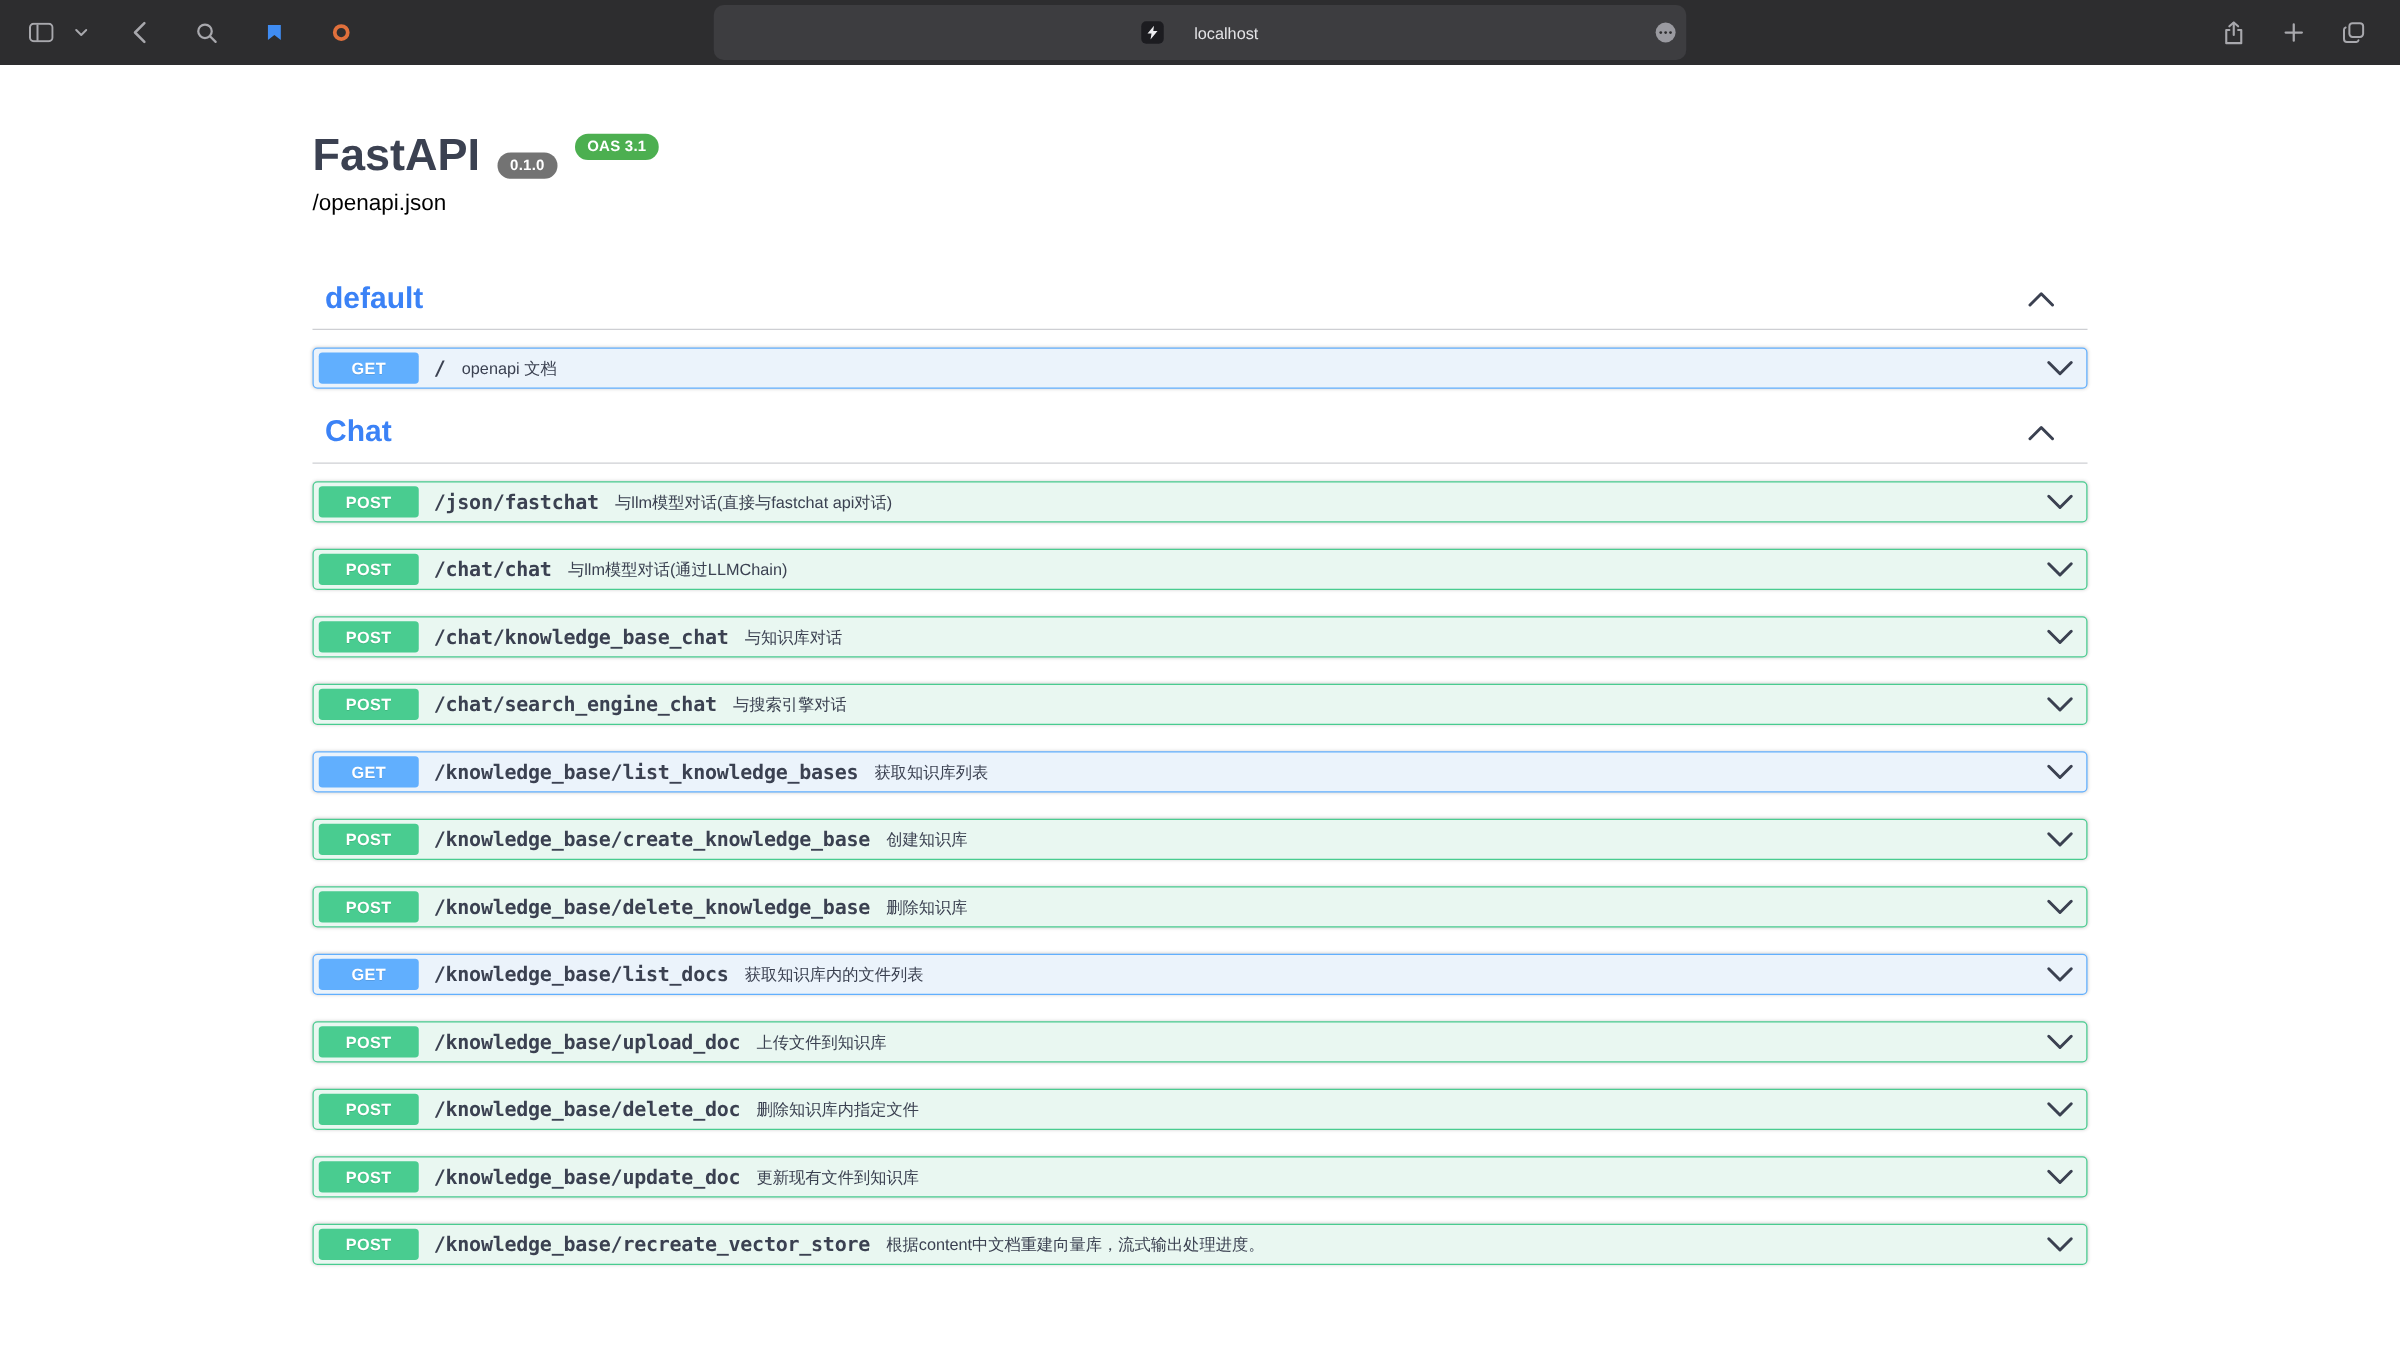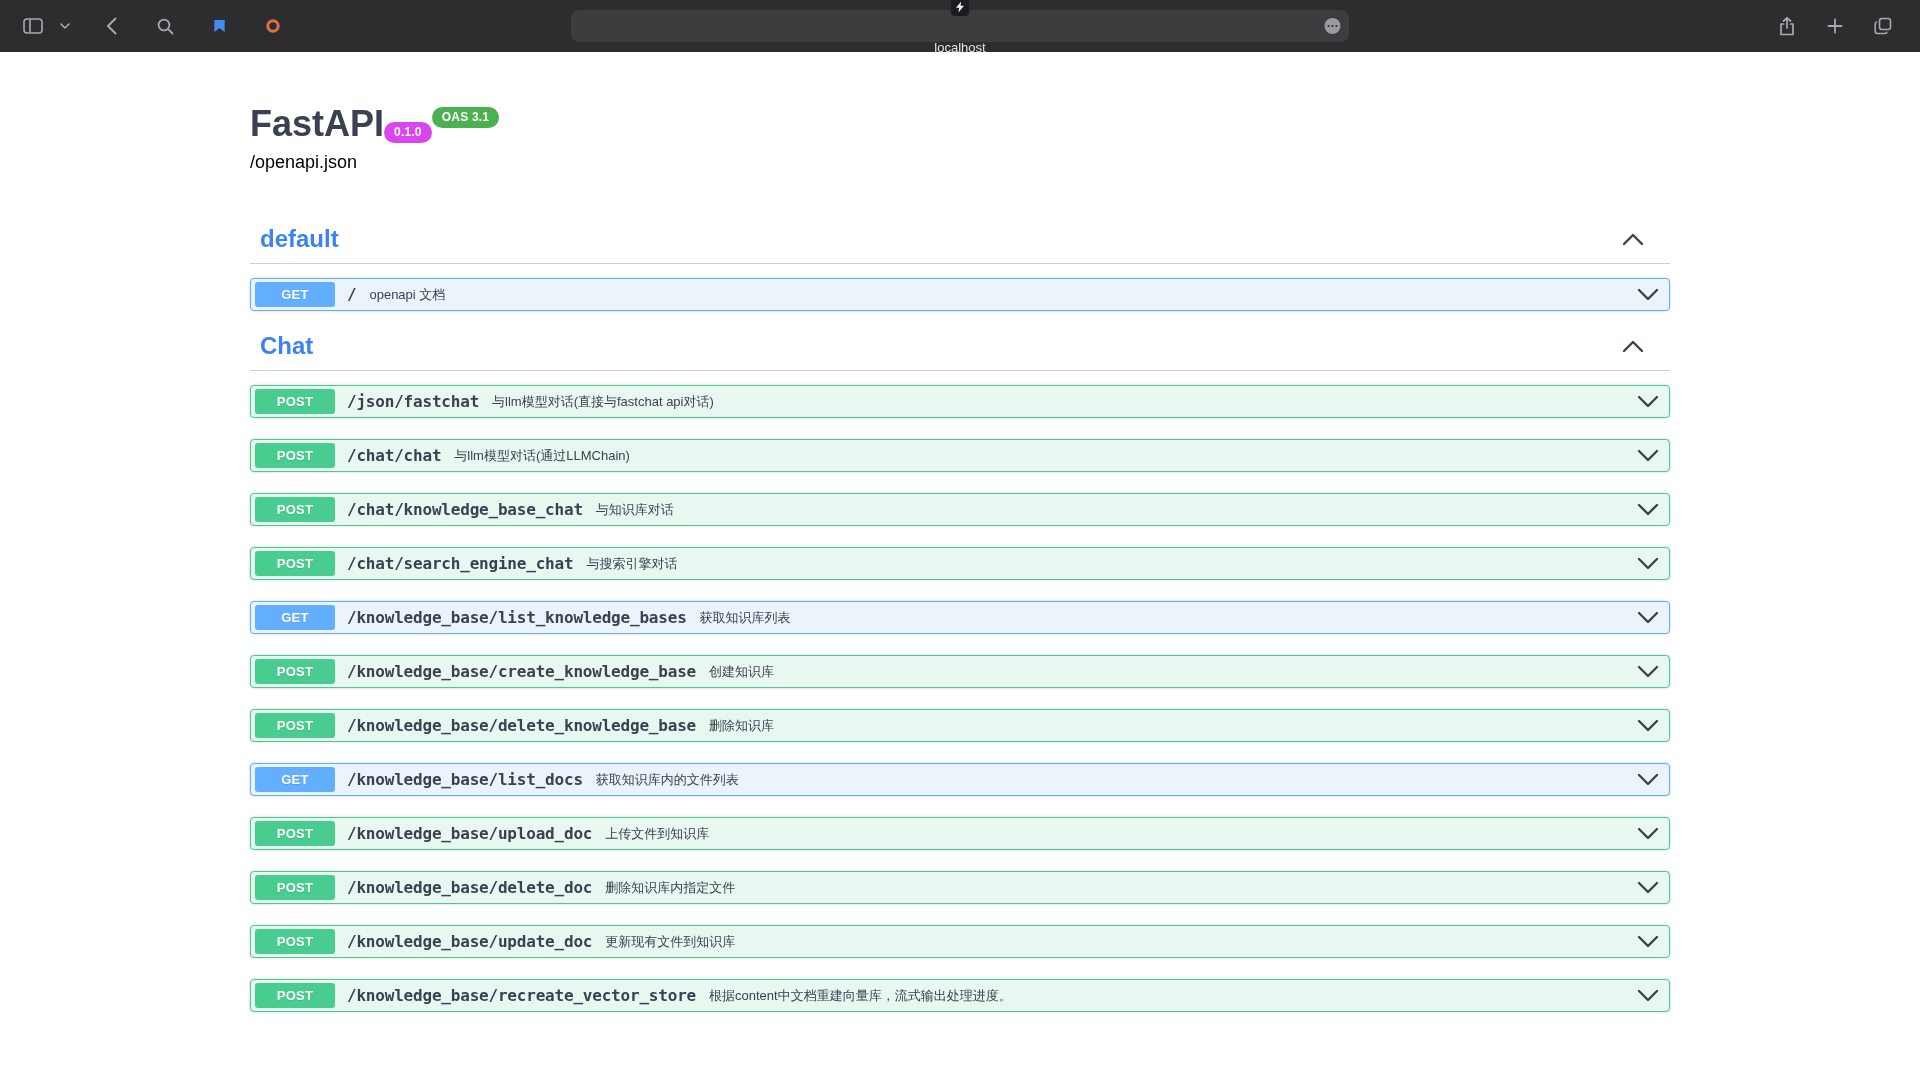--- a/index.html
+++ b/index.html
@@ -27,55 +27,55 @@
     display: flex; align-items: center; justify-content: center;
     color: #a8a8ad; border-radius: 6px;
   }
   .icon-btn.small { width: 18px; }
   .icon-btn svg { display: block; }
   .spacer-sm { width: 8px; }
 
   .url-field {
     position: absolute; left: 50%; top: 50%;
     transform: translate(-50%, -50%);
-    width: 778px; height: 32px;
+    width: 778px; height: 44px;
     background: #3d3d40;
     border-radius: 8px;
     display: flex; align-items: center; justify-content: center;
     gap: 24px;
-    color: #e3e3e6; font-size: 13px; flex-direction: column;
+    color: #e3e3e6; font-size: 13px;
   }
   .site-favicon {
     width: 18px; height: 18px; border-radius: 4px;
     background: #1c1c20;
     display: flex; align-items: center; justify-content: center;
     flex: none;
   }
   .url-ellipsis {
     position: absolute; right: 8px; top: 50%;
     transform: translateY(-50%);
     width: 17px; height: 17px;
   }
   .toolbar-right { margin-left: auto; display: flex; align-items: center; gap: 14px; padding-right: 4px; }
 
   
   .page { background: #ffffff; height: 1028px; }
   .wrapper { max-width: 1420px; margin: 0 auto; padding-top: 50px; color: #3b4151; }
 
   .info { margin-bottom: 52px; }
   .api-title {
-    display: flex; align-items: flex-start; gap: 0;
+    display: flex; align-items: flex-start; gap: 14px;
     font-size: 36px; font-weight: 700; color: #3b4151; line-height: 1.2;
   }
   .badge {
     font-size: 12px; font-weight: 700; color: #ffffff;
     border-radius: 20px; padding: 3px 10px; margin-top: 5px;
     line-height: 1.25; letter-spacing: .2px;
   }
-  .badge-version { background: #d946ef; margin-top: 20px; }
+  .badge-version { background: #737373; margin-top: 20px; }
   .badge-oas { background: #4caf50; }
   .spec-link {
     display: inline-block; margin-top: 7px;
     font-size: 18px; color: #000000; text-decoration: none;
   }
 
   .tag-section { }
   .tag-header {
     display: flex; align-items: center; justify-content: space-between;
     margin-top: 10px;

